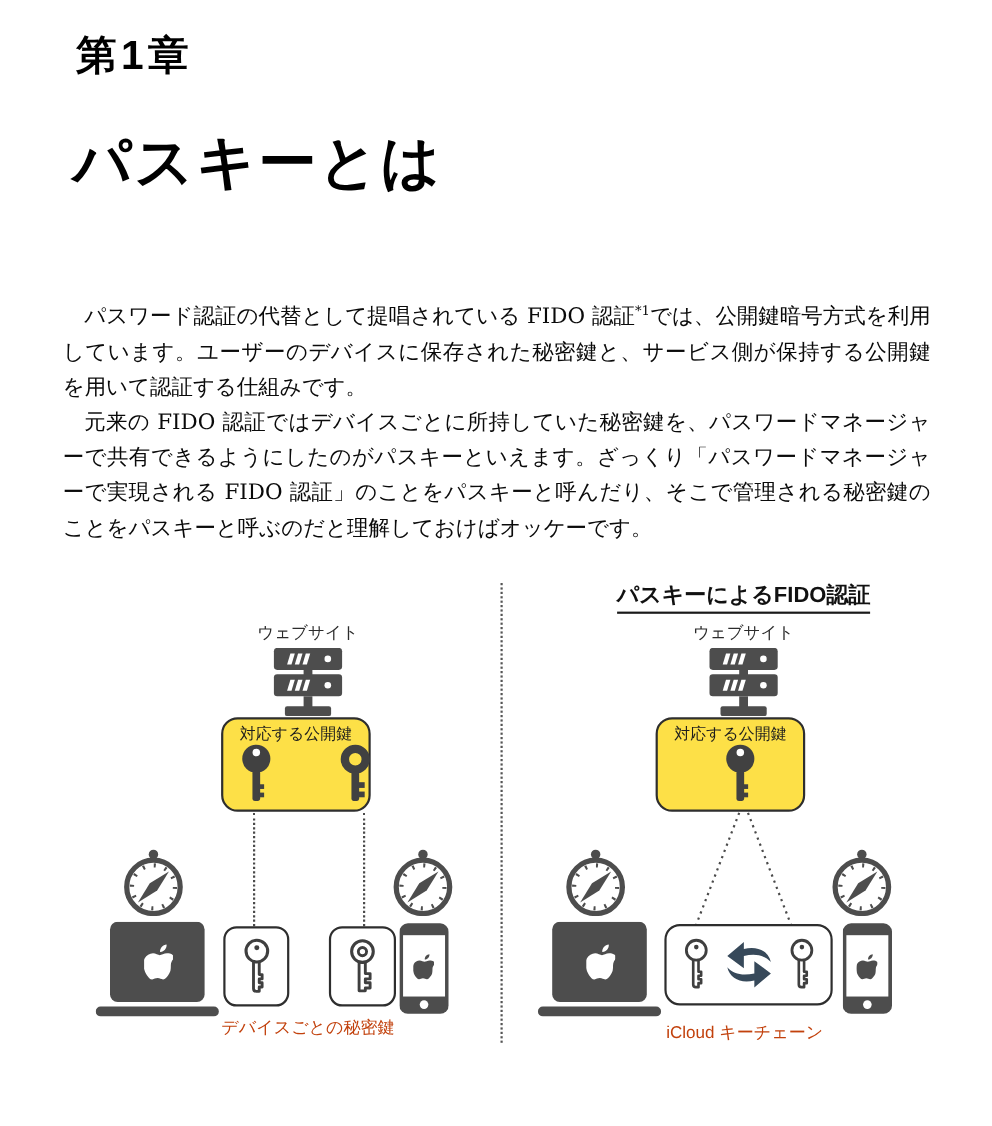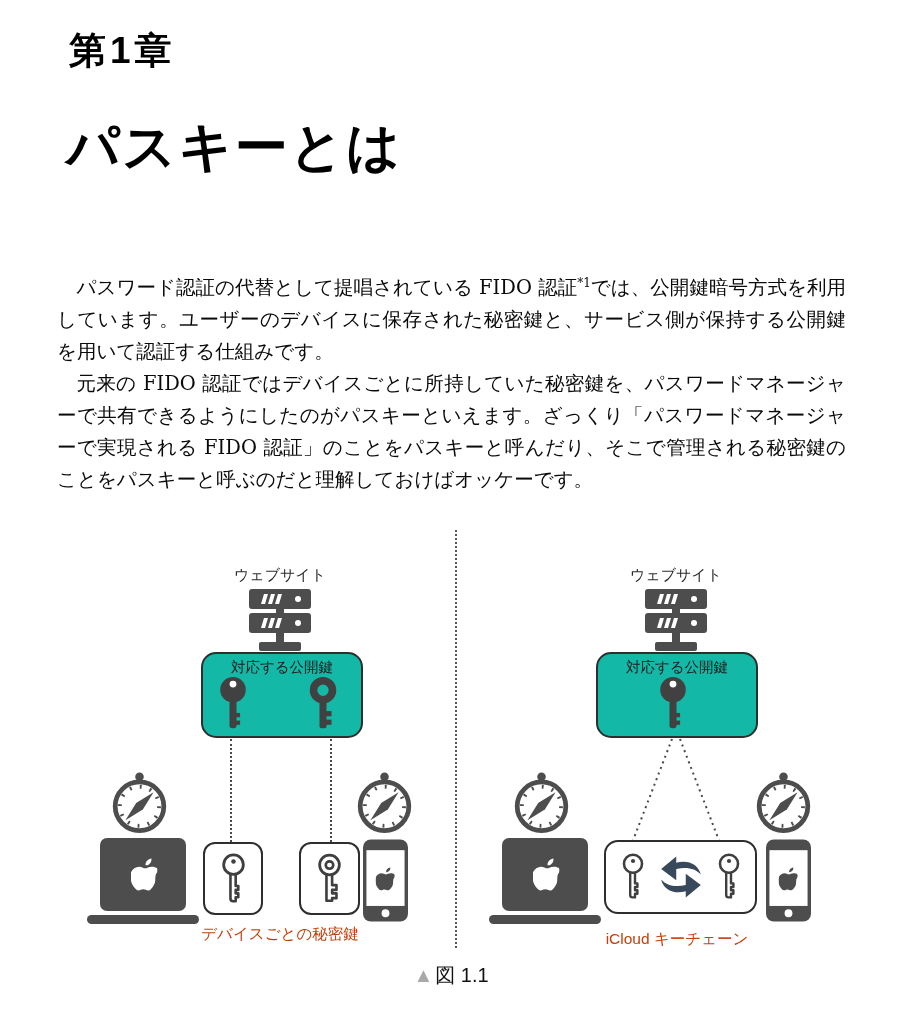--- a/index.html
+++ b/index.html
@@ -17,22 +17,22 @@
   .body-text p{margin:0;text-indent:1em;}
   .body-text sup{font-size:12px;line-height:0;}
 
   
   .figure{position:absolute;left:0;top:525px;width:902px;height:432px;}
   .divider{position:absolute;left:455px;top:5px;height:418px;border-left:2px dotted #555;}
   .abs{position:absolute;}
   .panel-title{position:absolute;font-size:20px;font-weight:bold;text-align:center;color:#111;}
   .panel-title span{display:inline-block;border-bottom:2.5px solid #1a1a1a;padding-bottom:2px;}
   .small-label{position:absolute;font-size:15px;color:#2b2b2b;text-align:center;}
-  .pubkey-box{position:absolute;width:162px;height:86px;border:2.5px solid #2e2e2e;border-radius:15px;
-              box-sizing:border-box;background:#14b8a6;}
+  .pubkey-box{position:absolute;width:136px;height:86px;border:2.5px solid #2e2e2e;border-radius:15px;
+              box-sizing:border-box;background:#fde047;}
   .pubkey-label{margin-top:4px;font-size:14.5px;color:#1d1d1d;text-align:center;}
   .keybox{position:absolute;border:2.5px solid #2e2e2e;border-radius:12px;box-sizing:border-box;
           display:flex;align-items:center;justify-content:center;background:#fff;}
   .keychain-box{position:absolute;border:2.5px solid #2e2e2e;border-radius:14px;box-sizing:border-box;
           display:flex;align-items:center;justify-content:center;gap:9px;background:#fff;}
   .dotline{position:absolute;border-left:2px dotted #4a4a4a;}
   .panel-caption{position:absolute;font-size:15.5px;color:#c2410c;text-align:center;}
 
   
   .fig-caption{position:absolute;left:0;top:962px;width:902px;text-align:center;font-size:20px;color:#111;}
@@ -182,20 +182,23 @@
 
     <svg class="abs" style="left:363px;top:314px;" width="45" height="83">
         <use href="#sym-iphone"></use>
       </svg>
     <svg class="abs" style="left:354px;top:245px;" width="61" height="63">
         <use href="#sym-compass"></use>
       </svg>
 
     <div class="panel-caption" style="left:155px;top:399px;width:250px;">デバイスごとの秘密鍵</div>
 
+    <div class="panel-title" style="left:545px;top:2px;width:262px;">
+      <span>パスキーによるFIDO認証</span>
+    </div>
     <div class="small-label" style="left:576px;top:41px;width:200px;">ウェブサイト</div>
 
     <svg class="abs" style="left:643px;top:64px;" width="66" height="64">
         <use href="#sym-server"></use>
       </svg>
 
     <div class="pubkey-box" style="left:596px;top:127px;">
       <div class="pubkey-label">対応する公開鍵</div>
       <svg class="abs" style="left:57px;top:22px;" width="36" height="55">
           <use href="#sym-key-solid"></use>
@@ -229,17 +232,14 @@
     <svg class="abs" style="left:766px;top:314px;" width="45" height="83">
         <use href="#sym-iphone"></use>
       </svg>
     <svg class="abs" style="left:753px;top:245px;" width="61" height="63">
         <use href="#sym-compass"></use>
       </svg>
 
     <div class="panel-caption" style="left:552px;top:404px;width:250px;">iCloud キーチェーン</div>
   </div>
 
-  <div class="fig-caption">
-    <span class="tri">▲</span><span>図 1.1</span>
-  </div>
 
 </div>
 
 </body></html>

